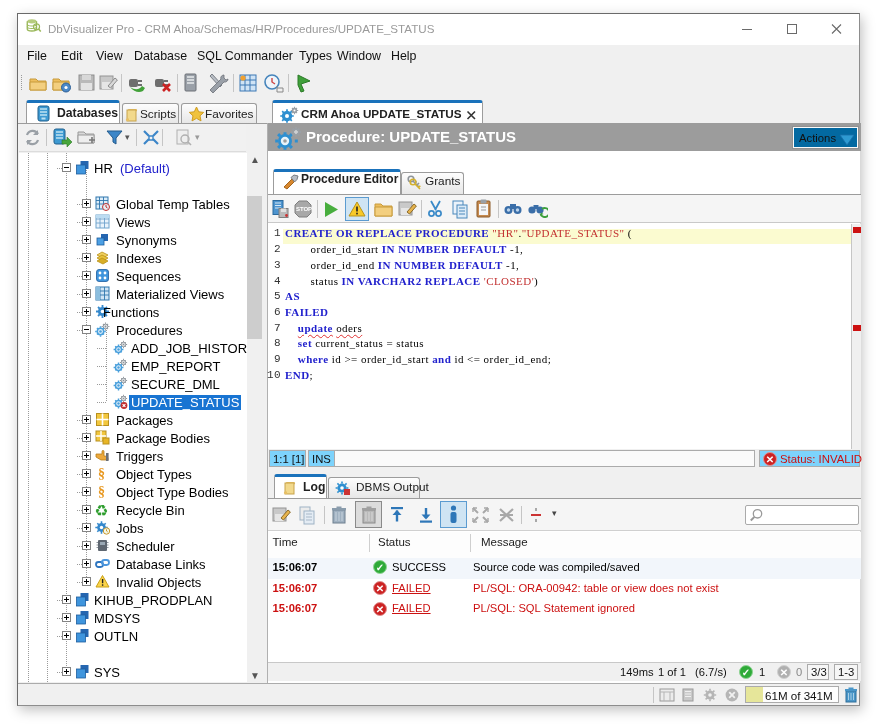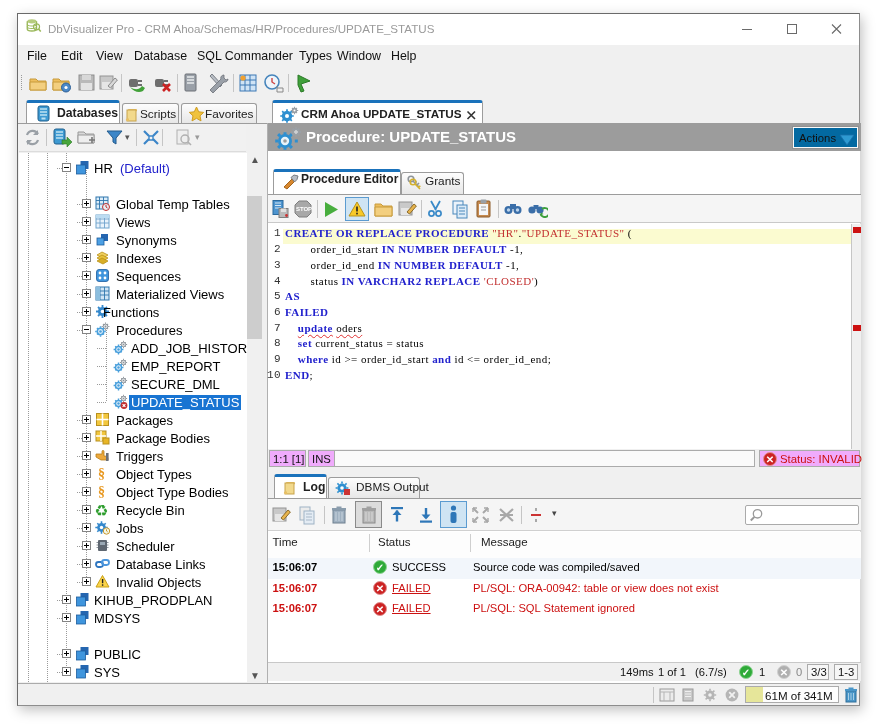--- a/index.html
+++ b/index.html
@@ -44,21 +44,21 @@
 #actions{position:absolute;left:524px;top:3px;width:67px;height:23px;background:#0369a1;border:1px solid #909090;box-shadow:inset 0 0 0 1px #fafafa;border-radius:1px;font-size:11.3px;color:#111;}
 #crumb{position:absolute;left:0;top:28px;width:593px;height:18px;background:#cfcfcf;color:#2222cc;font-size:10.2px;}
 #etoolbar{position:absolute;left:0;top:72px;width:593px;height:28px;background:#f5f5f5;border-bottom:1px solid #c9c9c9;}
 #editor{position:absolute;left:0;top:101px;width:593px;height:225px;background:#fff;}
 .lnum{position:absolute;right:0;width:30px;text-align:right;color:#333;font-size:11px;letter-spacing:0.45px;font-family:"Liberation Mono",monospace;}
 .cline{position:absolute;left:17px;white-space:pre;font-size:11px;letter-spacing:0.45px;font-family:Liberation Serif, serif;color:#000;}
 .kw{color:#2121cd;font-weight:bold;}
 .str{color:#c22f2f;}
 .wavy{text-decoration:underline wavy #e03030 1px;text-underline-offset:2px;}
 #estripe{position:absolute;left:583px;top:101px;width:10px;height:225px;background:#f0f0f0;border-left:1px solid #c6c6c6;}
-.cell{position:absolute;background:#f0abfc;border:1px solid #ababab;font-size:11.3px;color:#111;}
+.cell{position:absolute;background:#7dd3fc;border:1px solid #ababab;font-size:11.3px;color:#111;}
 
 .lrow{position:absolute;left:0;width:593px;height:19px;font-size:11.2px;white-space:nowrap;}
 .red{color:#cc1111;}
 .circ{position:absolute;width:14px;height:14px;border-radius:50%;color:#fff;text-align:center;font-size:10px;line-height:14px;font-weight:bold;}
 </style>
 </head>
 <body>
 <div id="win">
 
 <div id="titlebar">
@@ -358,24 +358,24 @@
           <rect x="7" y="4" width="7" height="5" rx="2.4" fill="none" stroke="#4b96dd" stroke-width="1.8"></rect>
         </svg><span class="lbl" style="left:97px">Database Links</span></div>
 <div class="trow" style="top:438px"><div class="hguide" style="left:38px;top:9px;width:9px"></div><div class="pm plus" style="left:43px"></div><svg class="ticon" style="left:56px" width="15" height="15" viewBox="0 0 15 15">
           <rect x="5.5" y="1" width="8" height="8" fill="#2566b0"></rect>
           <rect x="1.5" y="5" width="9" height="9" fill="#3f95dd" stroke="#1d5c9d" stroke-width="0.8"></rect>
         </svg><span class="lbl" style="left:75px">KIHUB_PRODPLAN</span></div>
 <div class="trow" style="top:456px"><div class="hguide" style="left:38px;top:9px;width:9px"></div><div class="pm plus" style="left:43px"></div><svg class="ticon" style="left:56px" width="15" height="15" viewBox="0 0 15 15">
           <rect x="5.5" y="1" width="8" height="8" fill="#2566b0"></rect>
           <rect x="1.5" y="5" width="9" height="9" fill="#3f95dd" stroke="#1d5c9d" stroke-width="0.8"></rect>
         </svg><span class="lbl" style="left:75px">MDSYS</span></div>
-<div class="trow" style="top:492px"><div class="hguide" style="left:38px;top:9px;width:9px"></div><div class="pm plus" style="left:43px"></div><svg class="ticon" style="left:56px" width="15" height="15" viewBox="0 0 15 15">
+<div class="trow" style="top:474px"><div class="hguide" style="left:38px;top:9px;width:9px"></div><div class="pm plus" style="left:43px"></div><svg class="ticon" style="left:56px" width="15" height="15" viewBox="0 0 15 15">
           <rect x="5.5" y="1" width="8" height="8" fill="#2566b0"></rect>
           <rect x="1.5" y="5" width="9" height="9" fill="#3f95dd" stroke="#1d5c9d" stroke-width="0.8"></rect>
-        </svg><span class="lbl" style="left:75px">PUBLIC</span></div>
+        </svg><span class="lbl" style="left:75px">OUTLN</span></div>
 <div class="trow" style="top:510px"><div class="hguide" style="left:38px;top:9px;width:9px"></div><div class="pm plus" style="left:43px"></div><svg class="ticon" style="left:56px" width="15" height="15" viewBox="0 0 15 15">
           <rect x="5.5" y="1" width="8" height="8" fill="#2566b0"></rect>
           <rect x="1.5" y="5" width="9" height="9" fill="#3f95dd" stroke="#1d5c9d" stroke-width="0.8"></rect>
         </svg><span class="lbl" style="left:75px">SYS</span></div>
 </div>
 
 <div id="vsb">
  <span class="chev" style="top:1px">▲</span>
  <div class="thumb"></div>
  <span class="chev" style="top:517px">▼</span>

